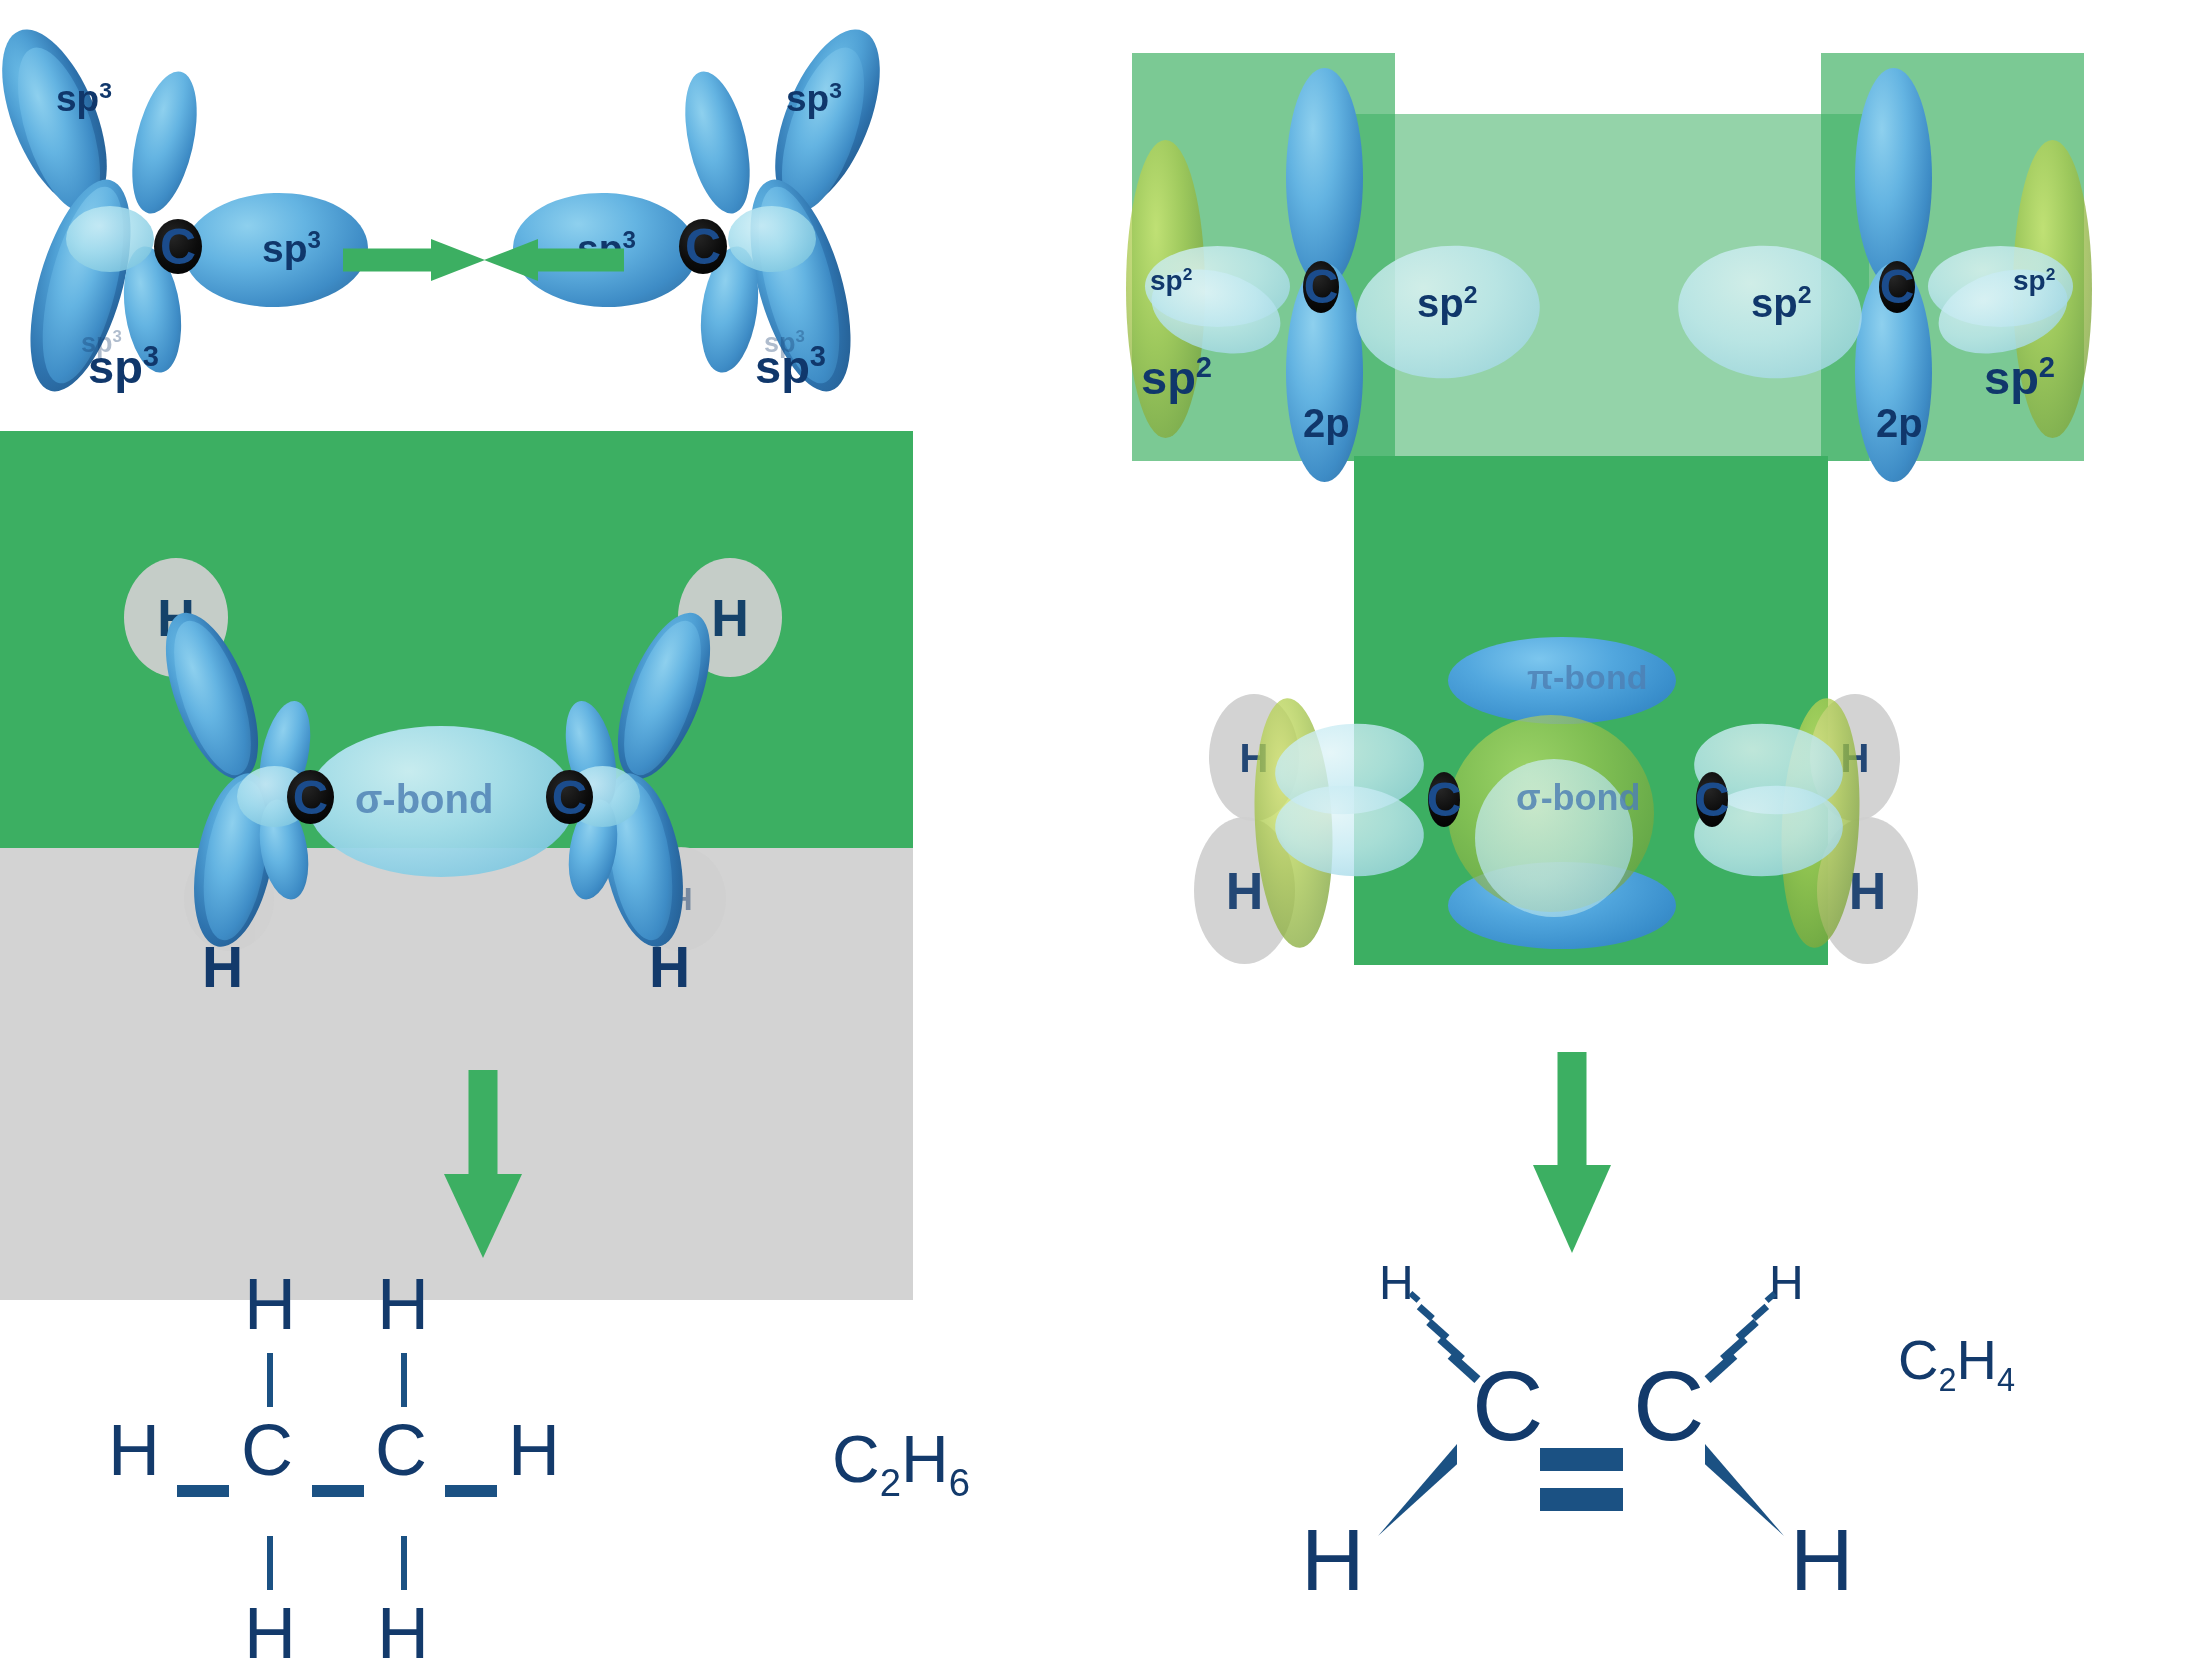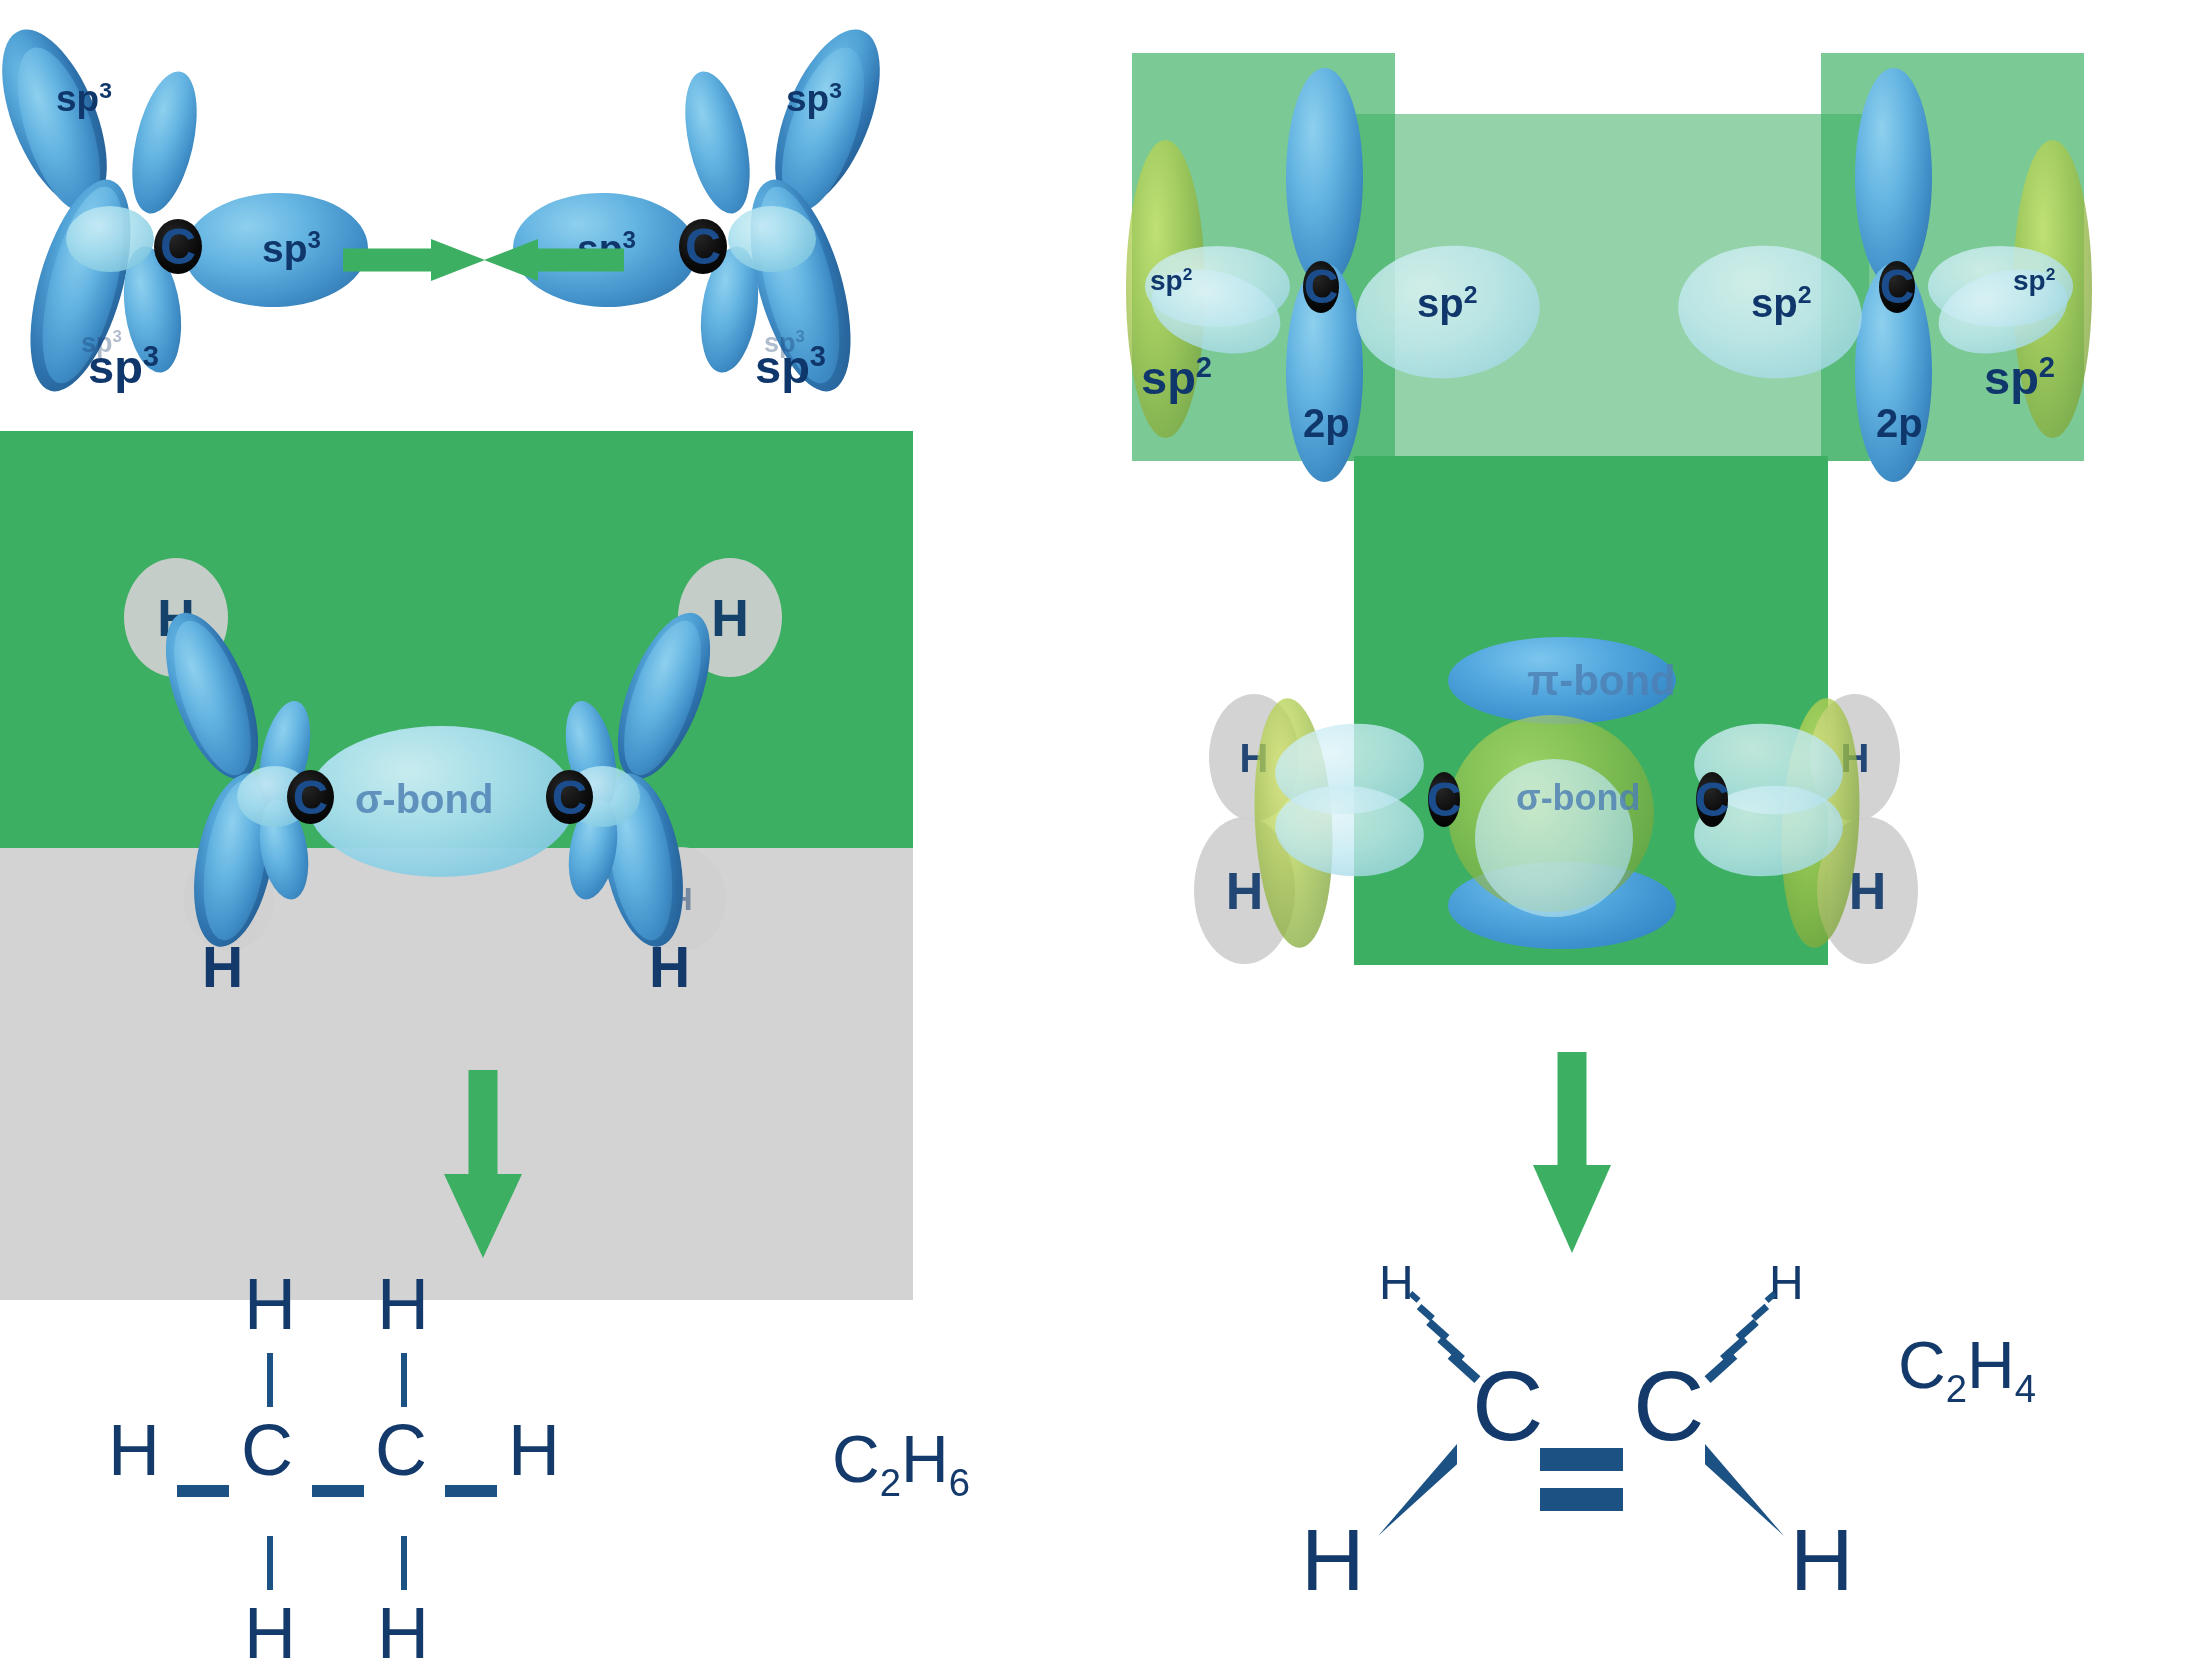--- a/index.html
+++ b/index.html
@@ -243,21 +243,21 @@
     </div>
     <div class="olabel" style="left:1751px;top:283px;font-size:40px;">
       <span>sp</span><sup>2</sup>
     </div>
     <div class="olabel" style="left:1876px;top:403px;font-size:40px;">2p</div>
   </div>
 
   <div>
 
     <div class="lobe lobe-pi" style="left:1448px;top:637px;width:228px;height:87px;"></div>
-    <div class="bondlabel" style="left:1527px;top:660px;font-size:42px;">π-bond</div>
+    <div class="bondlabel" style="left:1527px;top:660px;font-size:34px;">π-bond</div>
 
     <div class="lobe lobe-pi" style="left:1448px;top:862px;width:228px;height:87px;"></div>
 
     <div class="sphereH" style="left:1209px;top:694px;width:90px;height:127px;">
       <span style="font-size:40px;">H</span>
     </div>
     <div class="sphereH" style="left:1810px;top:694px;width:90px;height:127px;">
       <span style="font-size:40px;">H</span>
     </div>
     <div class="sphereH" style="left:1194px;top:817px;width:101px;height:147px;">
@@ -317,21 +317,21 @@
     <div class="atom" style="left:1633px;top:1356px;font-size:99px;">C</div>
 
     <div class="wedge" style="left:1378px;top:1444px;width:79px;height:92px;background:#1B5183;
                 clip-path:polygon(100% 0%, 100% 22%, 0% 100%);"></div>
     <div class="wedge" style="left:1705px;top:1444px;width:79px;height:92px;background:#1B5183;
                 clip-path:polygon(0% 0%, 0% 22%, 100% 100%);"></div>
 
     <div class="atom" style="left:1301px;top:1516px;font-size:88px;">H</div>
     <div class="atom" style="left:1790px;top:1516px;font-size:88px;">H</div>
 
-    <div class="formula" style="left:1898px;top:1332px;font-size:66px;">
+    <div class="formula" style="left:1898px;top:1332px;font-size:56px;">
       <span>C</span><sub>2</sub><span>H</span><sub>4</sub>
     </div>
   </div>
 
   <div>
     
     
     
     
     

